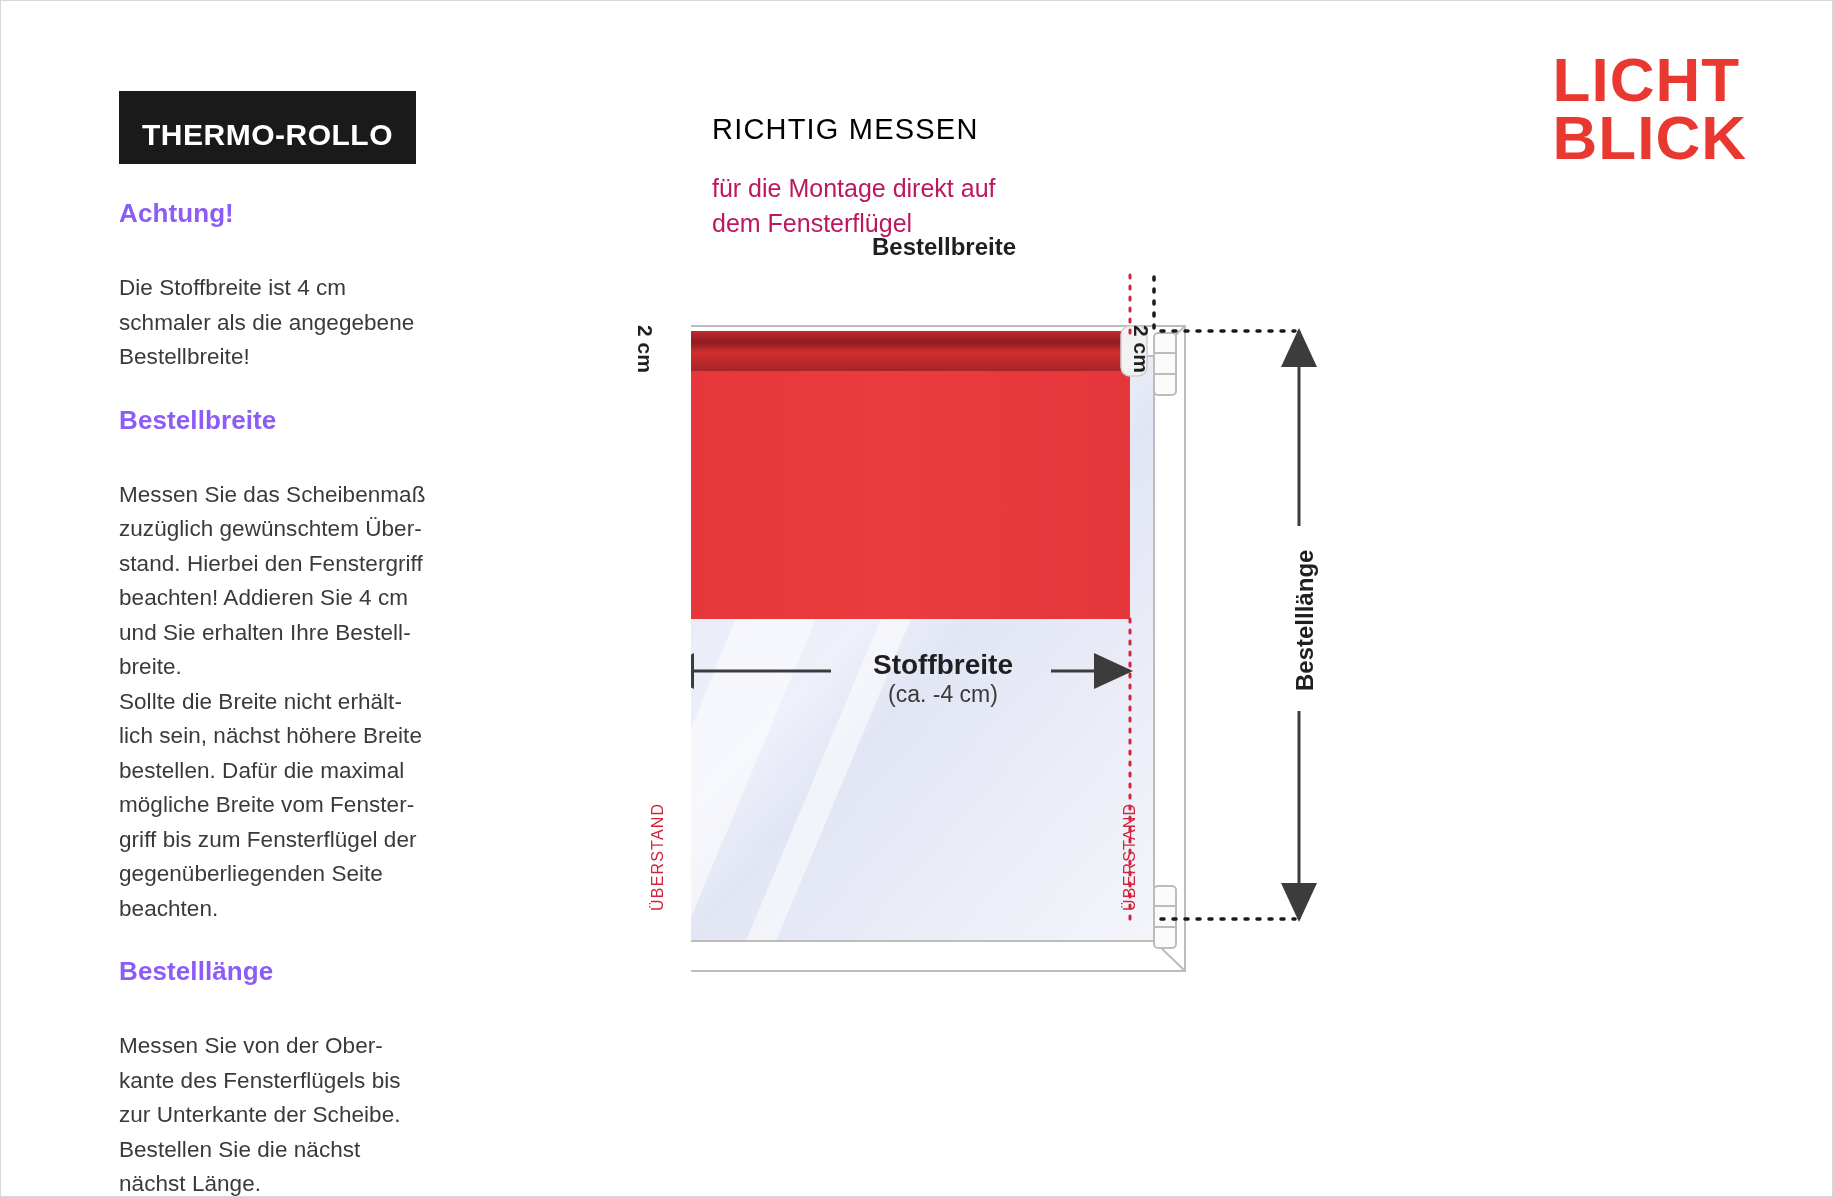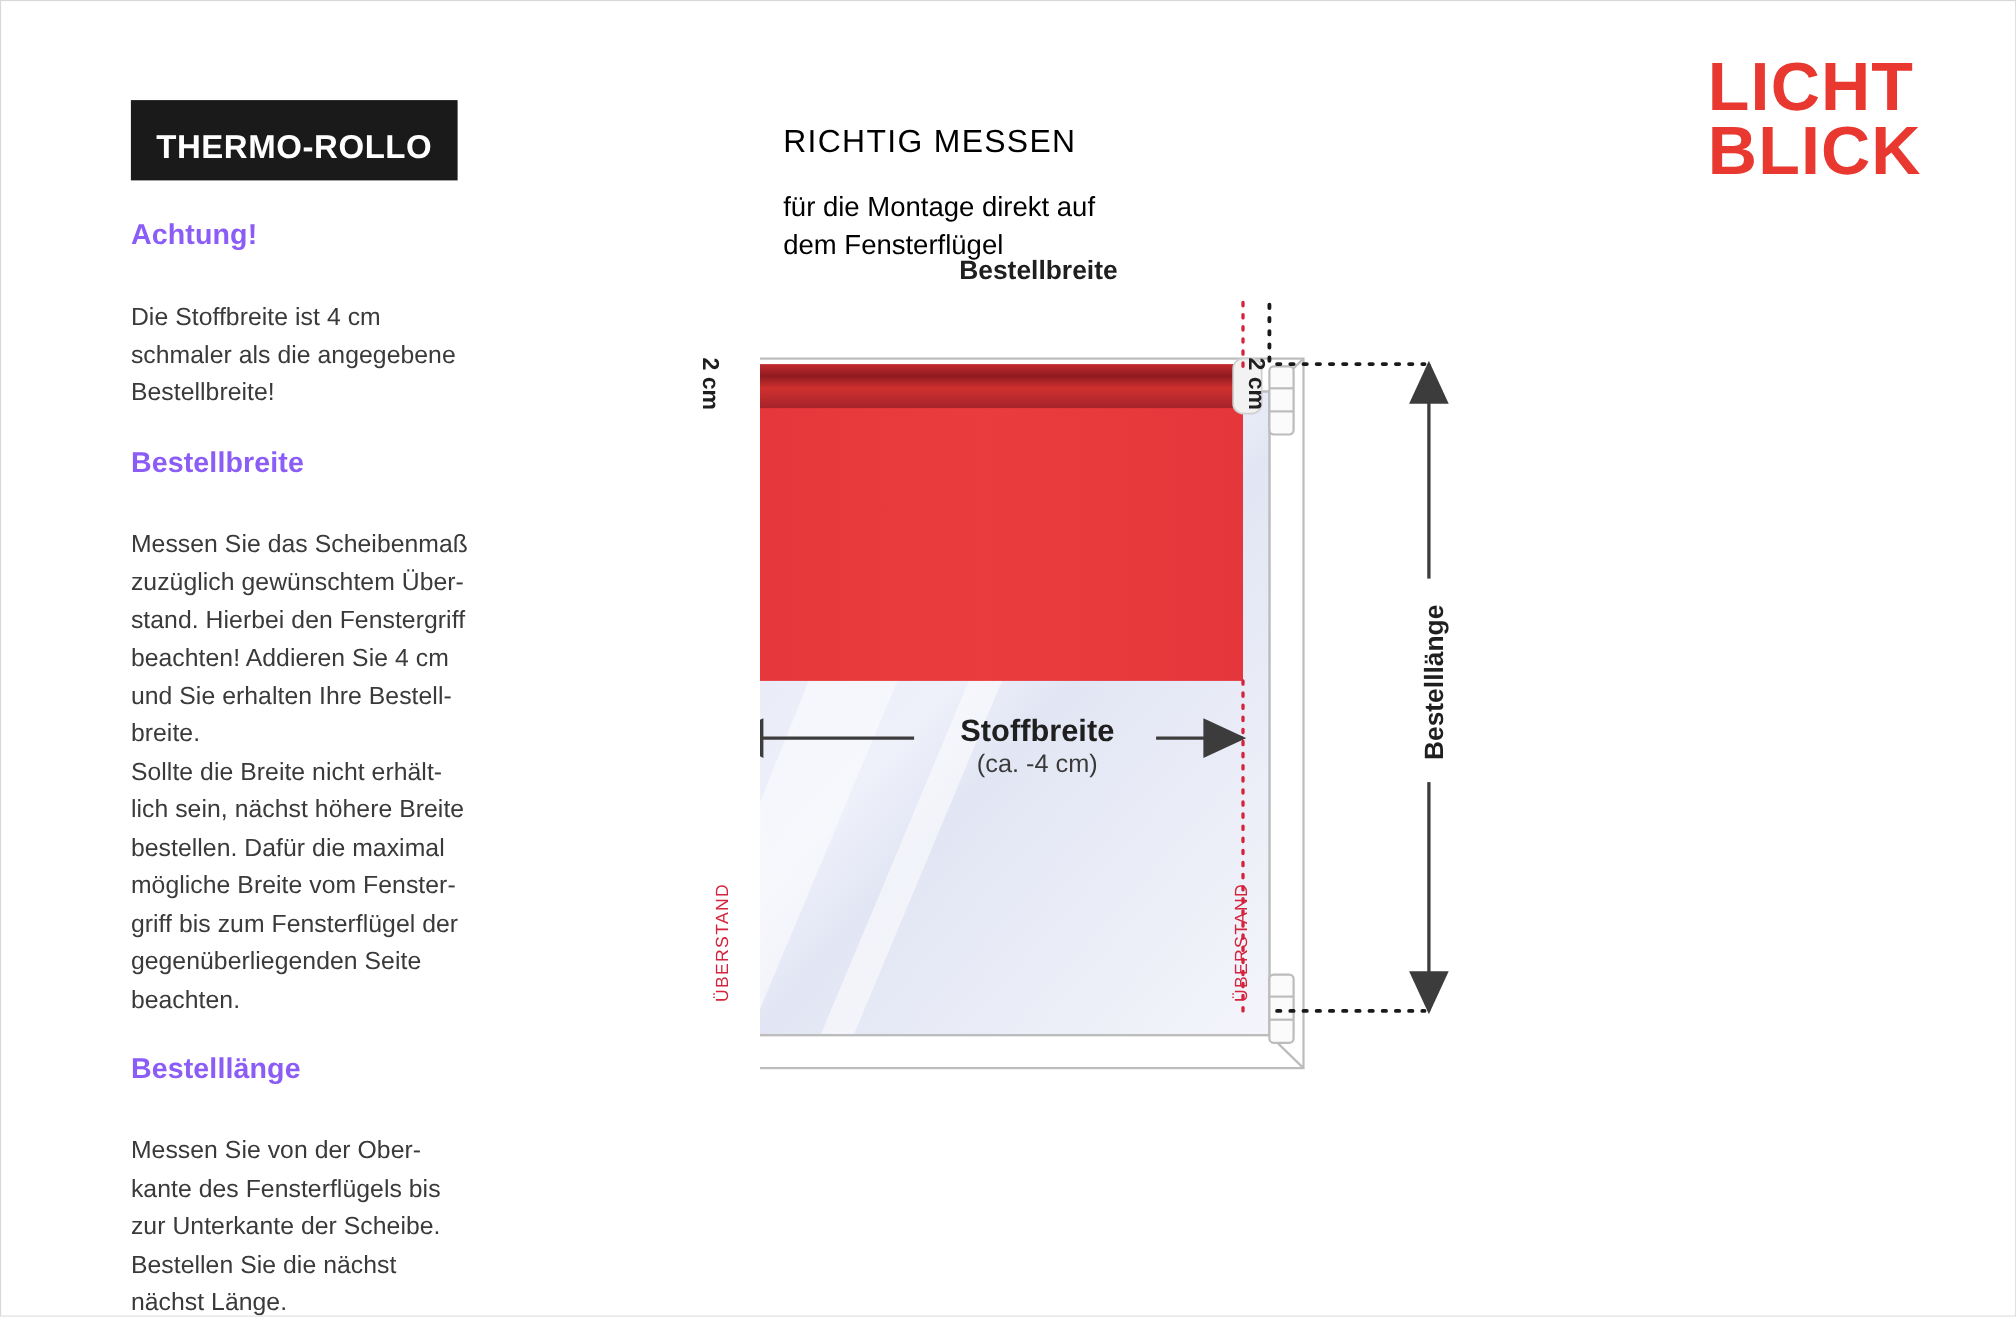--- a/index.html
+++ b/index.html
@@ -65,21 +65,21 @@
     font-weight: normal;
     letter-spacing: 1.2px;
     color: #000000;
   }
   .center-sub {
     position: absolute;
     left: 711px;
     top: 170px;
     font-size: 25px;
     line-height: 35px;
-    color: #000000;
+    color: #be185d;
     white-space: pre-line;
   }
 
   
   .logo {
     position: absolute;
     right: 85px;
     top: 50px;
     text-align: left;
     color: #E8382F;

